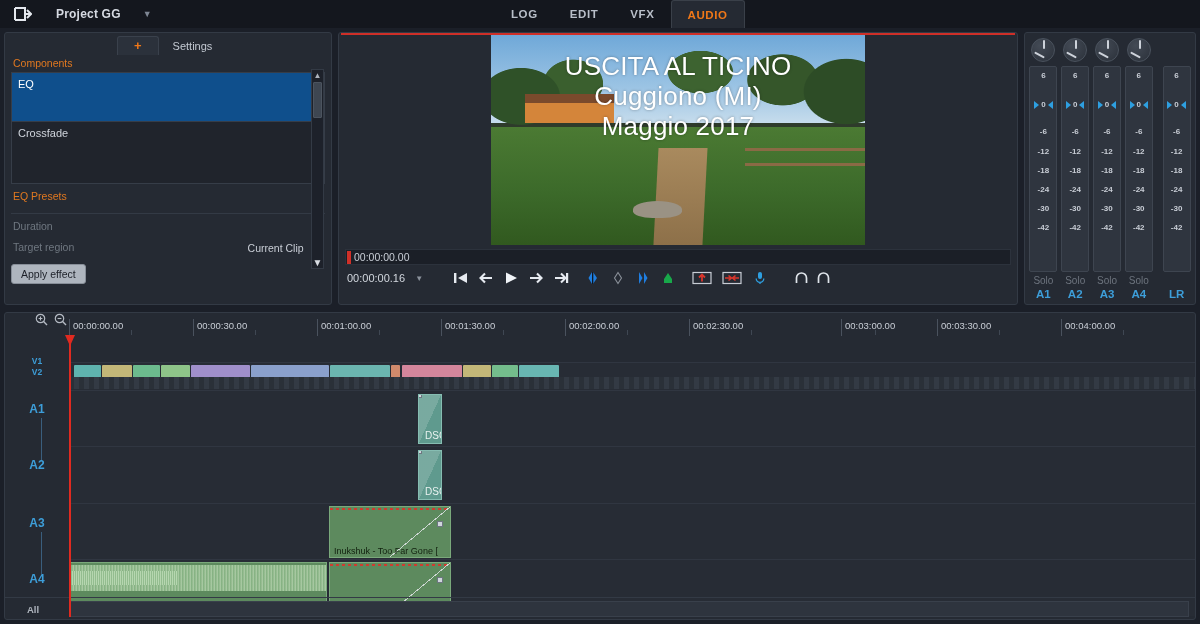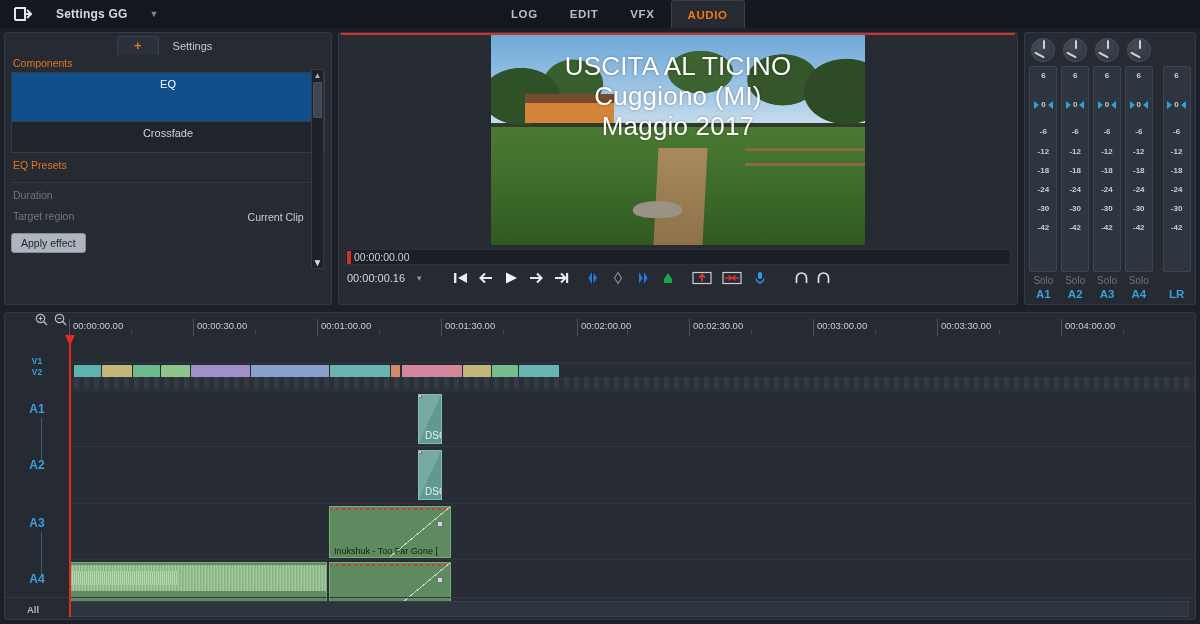--- a/index.html
+++ b/index.html
@@ -37,21 +37,21 @@
   }
   .lp-tabs { height: 22px; display: flex; align-items: flex-end; padding-left: 112px; }
   .lp-tab {
     font-size: 11px; color: #c3c9d2; padding: 2px 14px 3px; cursor: pointer;
     border-radius: 3px 3px 0 0;
   }
   .lp-tab.plus { color: #f07818; font-weight: bold; font-size: 13px; background: #2b313b; border:1px solid #3a414c; border-bottom:none; padding: 1px 16px 2px;}
   .lp-body { margin: 0 6px; height: 245px; position: relative; }
   .section-label { color: #e07820; font-size: 10.5px; padding: 2px 0 3px 2px; }
   .listbox { background: #20242c; border: 1px solid #363d48; }
-  .comp-list { height: 81px; text-align: center; }
+  .comp-list { height: 112px; }
   .comp-item { font-size: 11px; color: #cfd4dc; padding: 5px 6px; cursor: pointer; }
   .comp-item.selected { background: #0f4f8c; color: #ffffff; height: 48px; }
   .comp-divider { height: 1px; background: #363d48; }
   .preset-list { height: 54px; }
   .preset-title { font-size: 10.5px; color: #e3e7ed; padding: 4px 6px 0 6px; }
   .preset-desc { font-size: 9.5px; color: #6d757f; padding: 2px 6px 0 16px; }
   .scrollbar {
     position: absolute; right: 1px; top: 14px; width: 13px; height: 200px;
     background: #1d212a; border: 1px solid #333a45;
   }
@@ -192,21 +192,21 @@
 
 <div class="app">
 
   <div class="topbar">
     <div class="back-icon">
       <svg width="18" height="16" viewBox="0 0 18 16">
         <path d="M1 2 L1 14 M1 2 L11 2 L11 14 L1 14" stroke="#e4e8ee" stroke-width="2" fill="none"></path>
         <path d="M17 8 L10 8 M13 4 L17 8 L13 12" stroke="#e4e8ee" stroke-width="2" fill="none"></path>
       </svg>
     </div>
-    <div class="project-name">Settings GG</div>
+    <div class="project-name">Project GG</div>
     <div class="project-caret">▼</div>
 
     <div class="nav-tabs" style="left:495px;position:absolute;">
       <div class="nav-tab">LOG</div>
       <div class="nav-tab">EDIT</div>
       <div class="nav-tab">VFX</div>
       <div class="nav-tab active">AUDIO</div>
     </div>
   </div>
 
@@ -545,27 +545,27 @@
         </div>
       <div class="rmark" style="left:188px">
           <div class="rlabel">00:00:30.00</div>
         </div>
       <div class="rmark" style="left:312px">
           <div class="rlabel">00:01:00.00</div>
         </div>
       <div class="rmark" style="left:436px">
           <div class="rlabel">00:01:30.00</div>
         </div>
-      <div class="rmark" style="left:572px">
+      <div class="rmark" style="left:560px">
           <div class="rlabel">00:02:00.00</div>
         </div>
       <div class="rmark" style="left:684px">
           <div class="rlabel">00:02:30.00</div>
         </div>
-      <div class="rmark" style="left:808px">
+      <div class="rmark" style="left:836px">
           <div class="rlabel">00:03:00.00</div>
         </div>
       <div class="rmark" style="left:932px">
           <div class="rlabel">00:03:30.00</div>
         </div>
       <div class="rmark" style="left:1056px">
           <div class="rlabel">00:04:00.00</div>
         </div>
       <div class="rtick" style="left:126px"></div>
         <div class="rtick" style="left:250px"></div>

